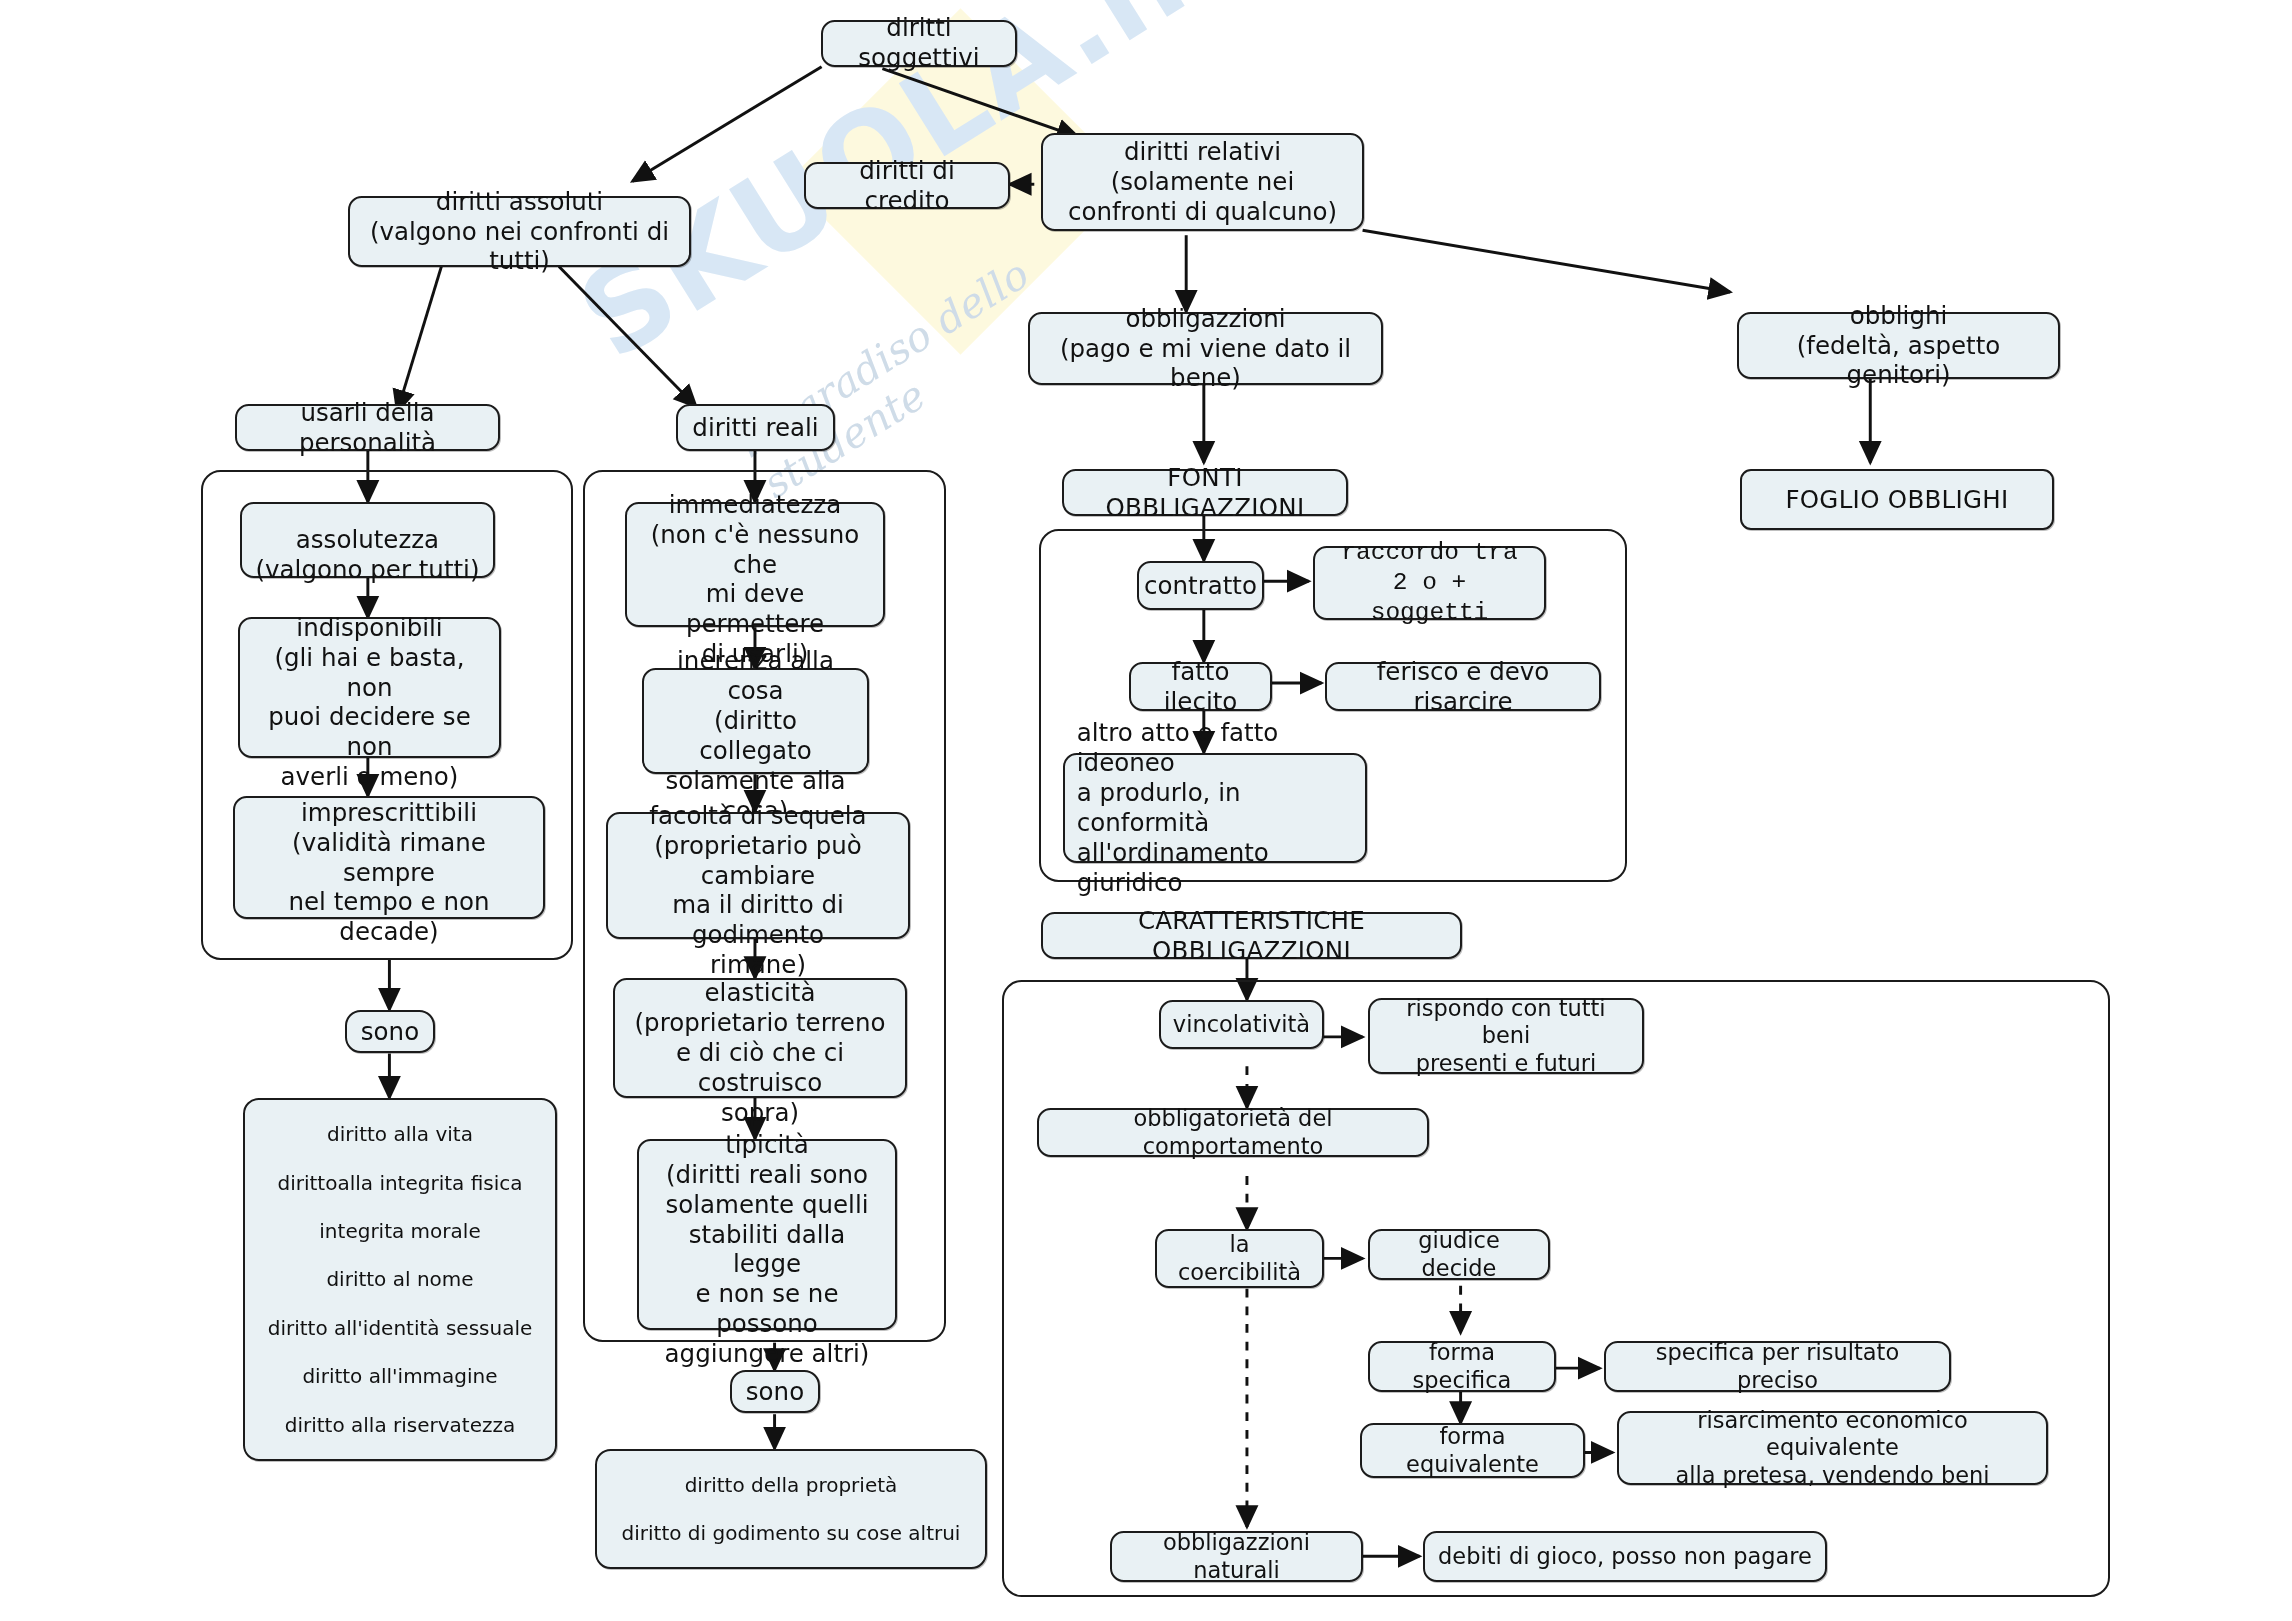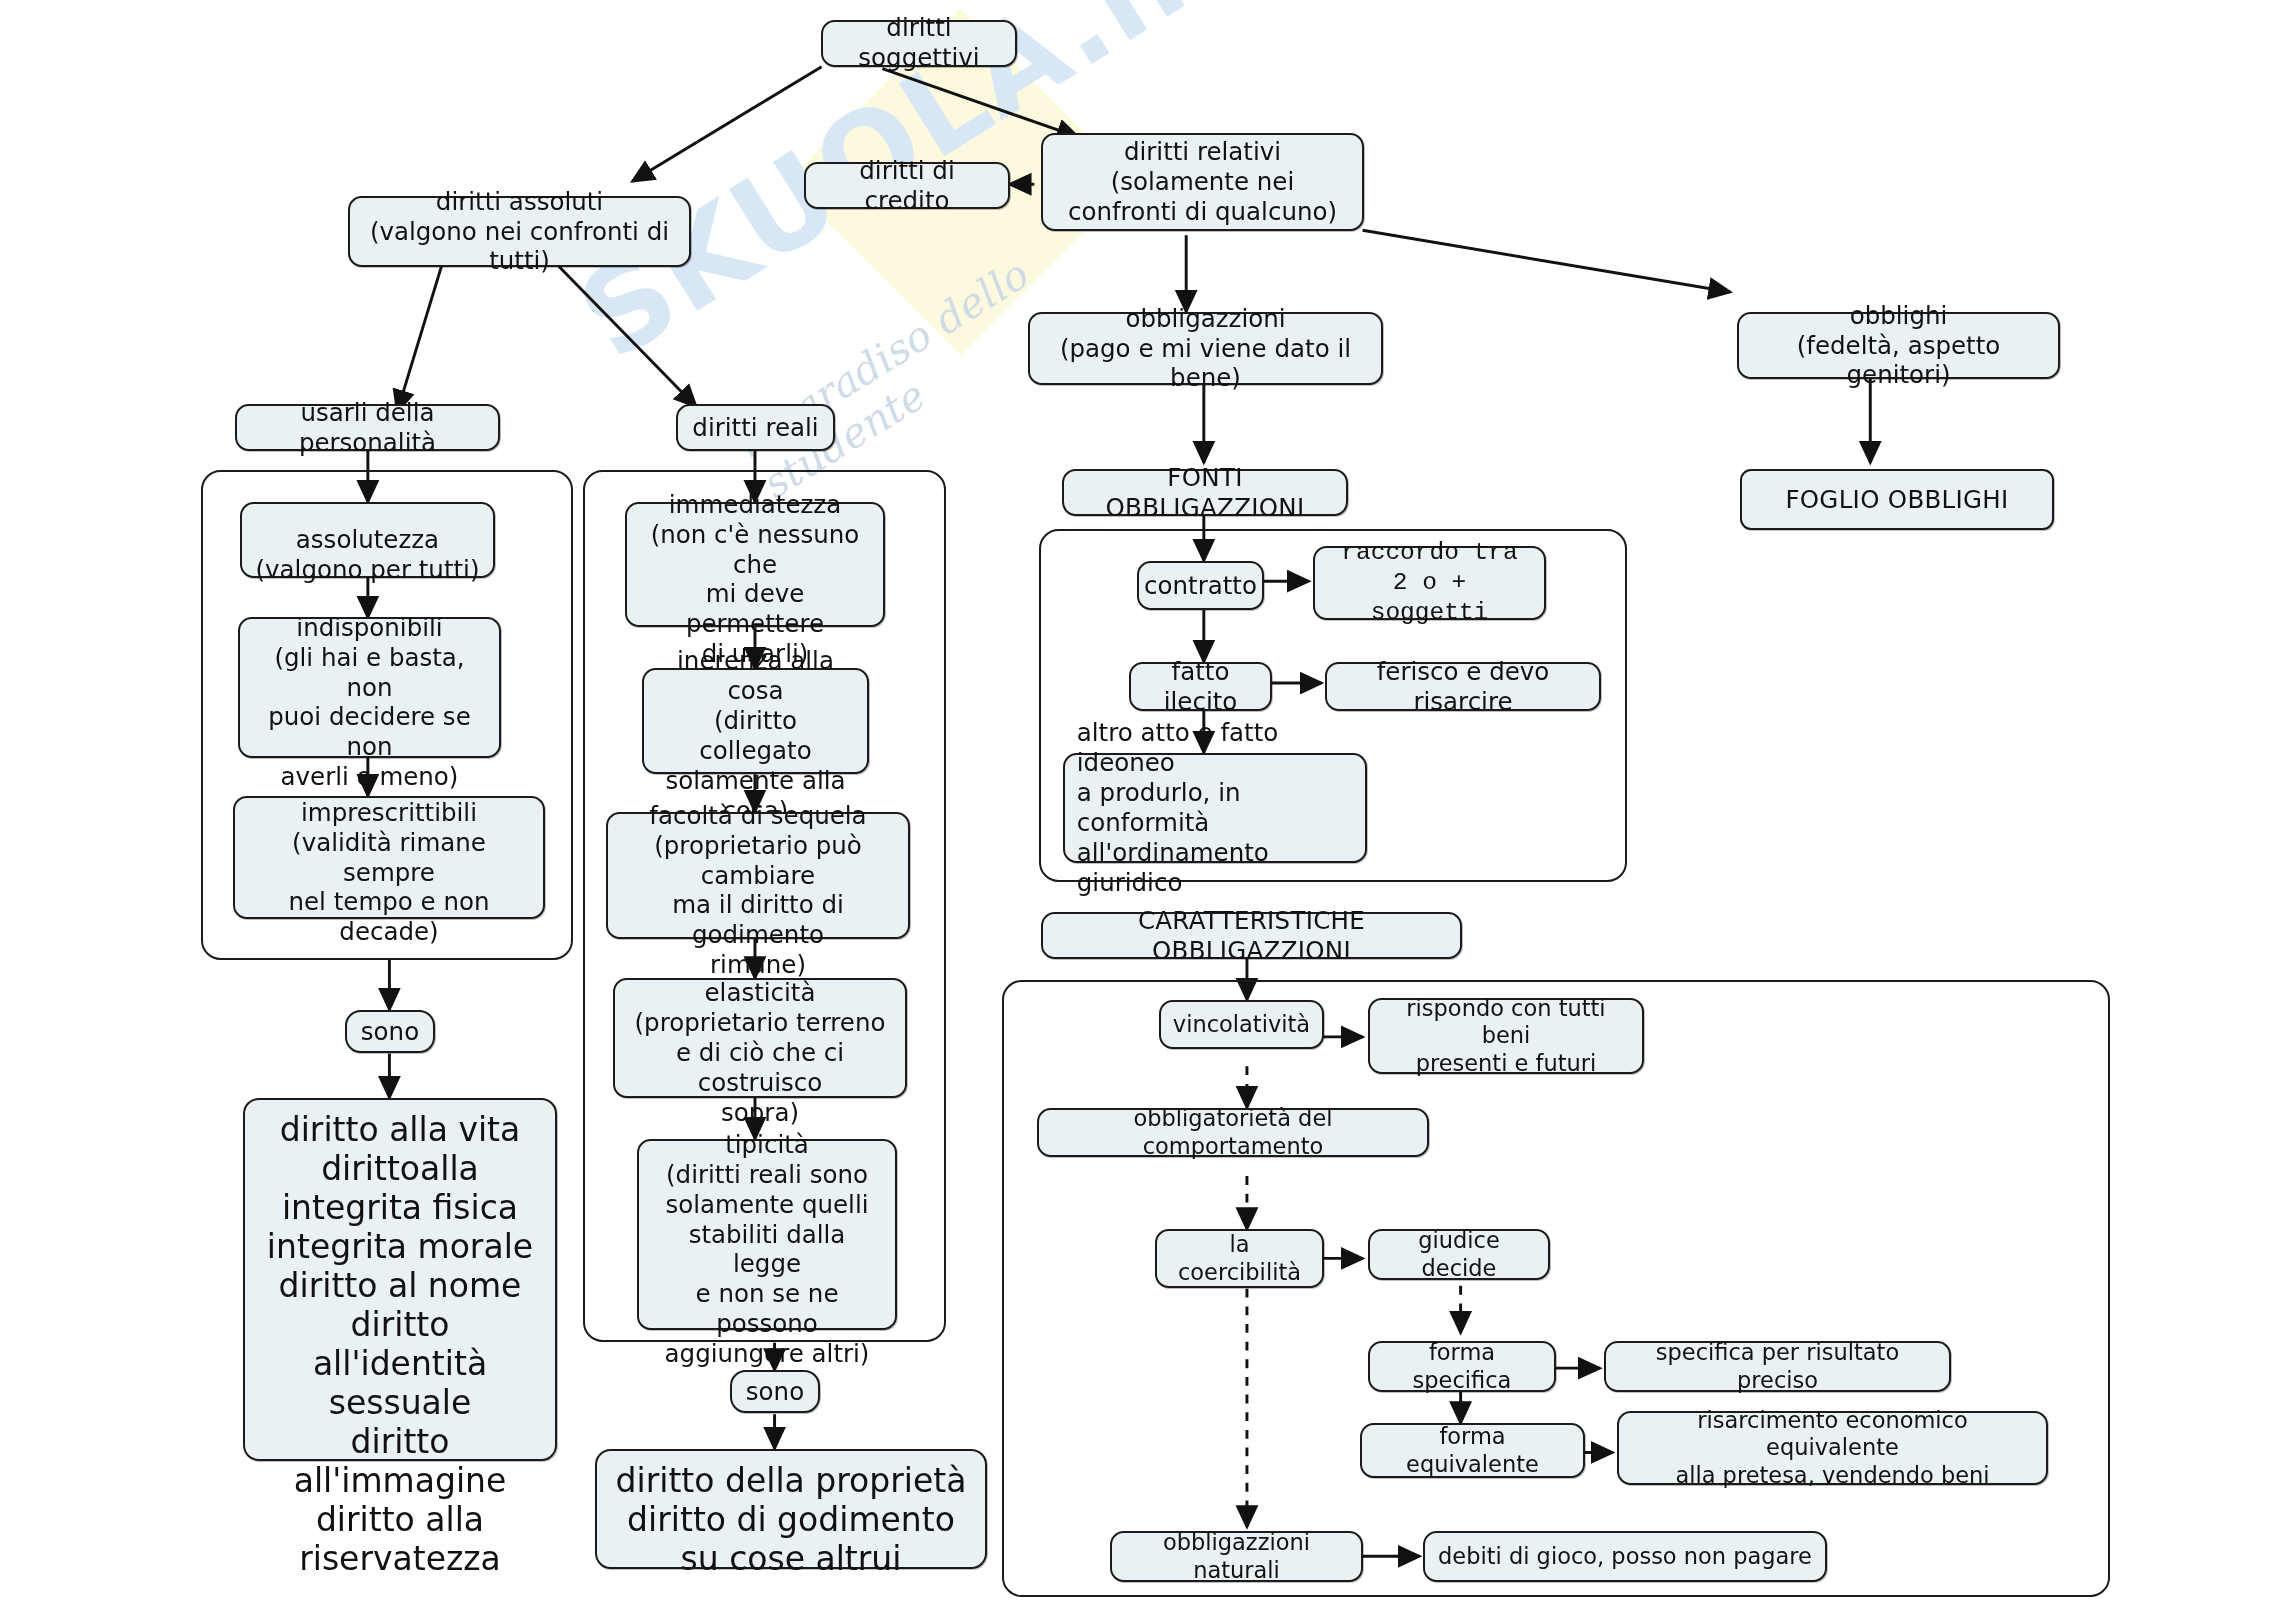--- a/index.html
+++ b/index.html
@@ -94,21 +94,21 @@
     box-sizing: border-box;
     background: #e9f1f4;
     border: 2.5px solid #1b1b1b;
     border-radius: 15.7px;
     display: flex;
     flex-direction: column;
     align-items: center;
     justify-content: space-around;
     text-align: center;
     color: #111111;
-    font-size: 33px;
+    font-size: 20px;
     padding: 9.8px 13.7px;
     box-shadow: 1px 1px 0 rgba(0,0,0,.25);
   }
   .listbox div { width: 100%; }
 </style>
 </head>
 <body>
 
 <div id="canvas">
 

